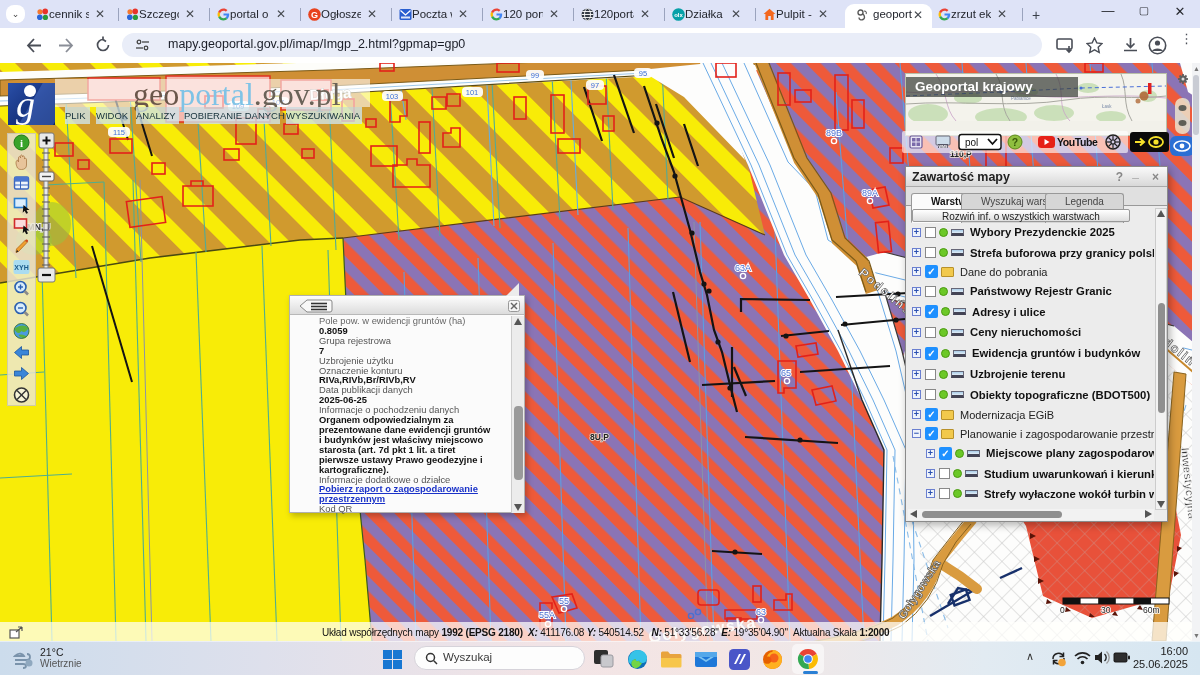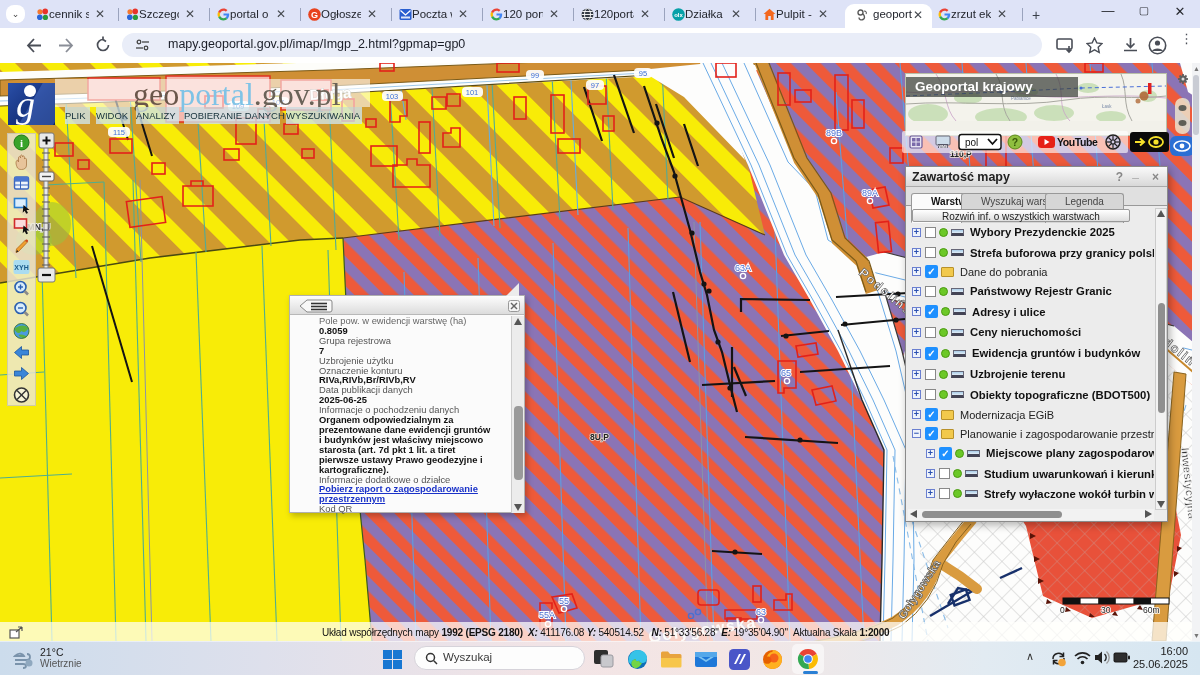--- a/index.html
+++ b/index.html
@@ -501,21 +501,21 @@
         <line x1="12" y1="7.5" x2="28" y2="7.5" stroke="#333" stroke-width="1.6"></line>
         <line x1="12" y1="10.5" x2="28" y2="10.5" stroke="#333" stroke-width="1.6"></line>
       </svg>
       <svg class="abs" style="left:218px;top:4px" width="12" height="12" viewBox="0 0 12 12">
         <rect x=".5" y=".5" width="11" height="11" rx="2" fill="#f4f4f4" stroke="#999"></rect>
         <line x1="3" y1="3" x2="9" y2="9" stroke="#666" stroke-width="1.4"></line>
         <line x1="3" y1="9" x2="9" y2="3" stroke="#666" stroke-width="1.4"></line>
       </svg>
     </div>
     <div class="abs" style="left:29px;top:20px;width:180px;font-size:9.4px;line-height:9.9px;color:#555;">
-      <div style="color:#666">Pole pow. w ewidencji warstwę (ha)</div>
+      <div style="color:#666">Pole pow. w ewidencji gruntów (ha)</div>
       <div class="pb">0.8059</div>
       <div>Grupa rejestrowa</div>
       <div class="pb">7</div>
       <div>Uzbrojenie użytku</div>
       <div>Oznaczenie konturu</div>
       <div class="pb">RIVa,RIVb,Br/RIVb,RV</div>
       <div>Data publikacji danych</div>
       <div class="pb">2025-06-25</div>
       <div>Informacje o pochodzeniu danych</div>
       <div class="pb">Organem odpowiedzialnym za<br>prezentowane dane ewidencji gruntów<br>i budynków jest właściwy miejscowo<br>starosta (art. 7d pkt 1 lit. a tiret<br>pierwsze ustawy Prawo geodezyjne i<br>kartograficzne).</div>

